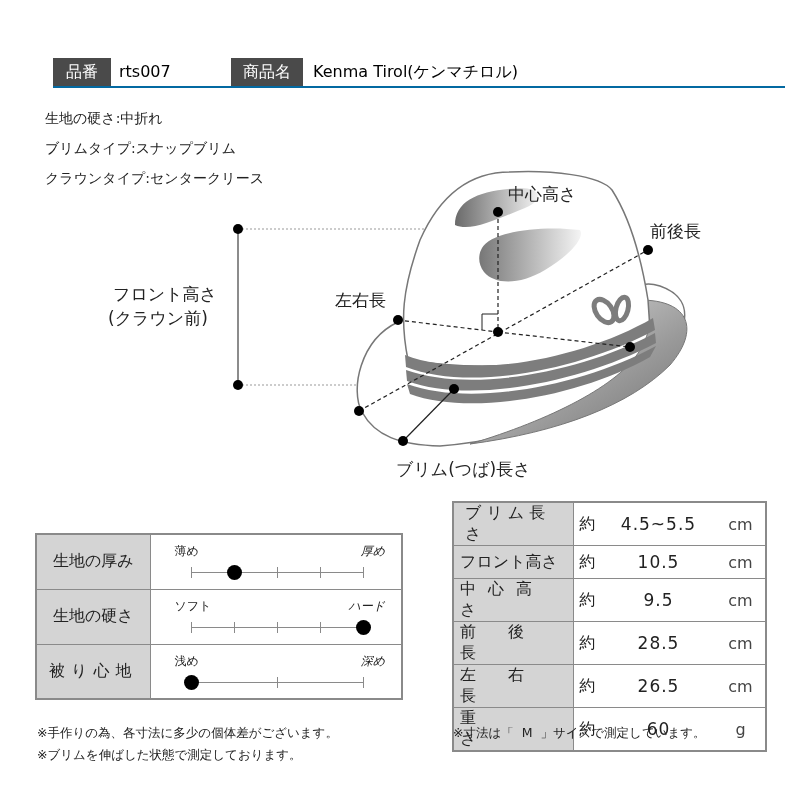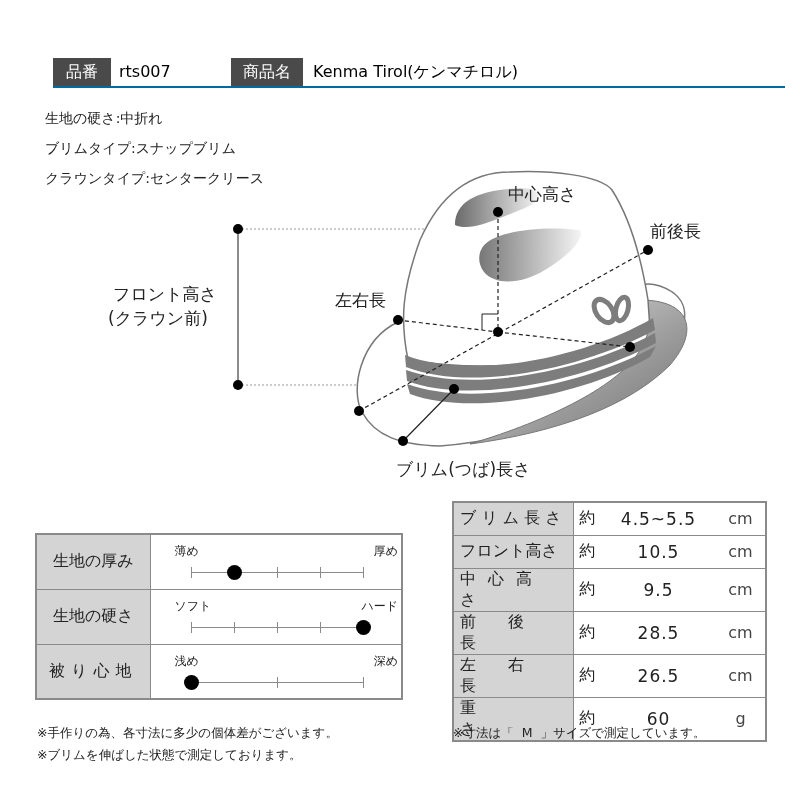--- a/index.html
+++ b/index.html
@@ -23,21 +23,21 @@
   .diagram { position: absolute; left: 0; top: 0; width: 800px; height: 500px; }
   .dlabel { position: absolute; font-size: 17px; color: #222; white-space: nowrap; }
 
   
   .fit { position: absolute; left: 35px; top: 533px; width: 368px; border: 2px solid #8a8a8a; border-collapse: collapse; }
   .fit td { border: 1px solid #8a8a8a; height: 55px; padding: 0; }
   .fit .flabel { width: 114px; background: #d4d4d4; font-size: 16px; text-align: center; color: #222; margin-top: 48px; }
   .fit .fscale { position: relative; background: #fff; }
   .scale-left, .scale-right { position: absolute; top: 8px; font-size: 12px; color: #222; }
   .scale-left { left: 24px; }
-  .scale-right { right: 3px; }
+  .scale-right { right: 16px; font-style: italic; }
   .scale-line { position: absolute; left: 40px; right: 38px; top: 37px; height: 1px; background: #8a8a8a; }
   .tick { position: absolute; top: -5px; width: 1px; height: 11px; background: #8a8a8a; }
   .knob { position: absolute; top: -7px; width: 15px; height: 15px; margin-left: -7px; border-radius: 50%; background: #000; }
 
   
   .size { position: absolute; left: 452px; top: 501px; width: 315px; border: 2px solid #8a8a8a; border-collapse: collapse; }
   .size td { border: 1px solid #8a8a8a; height: 33px; padding: 0; font-size: 16px; color: #222; }
   .size .slabel { width: 120px; background: #d4d4d4; padding: 0 6px; }
   .size .sapprox { width: 28px; text-align: center; border-right: none; }
   .size .sval { text-align: center; border-left: none; border-right: none; font-size: 17px; letter-spacing: 1px; }
@@ -172,21 +172,21 @@
         <div class="knob" style="left:0%"></div>
       </div>
     </td>
   </tr>
 </tbody>
   </table>
 
 <table class="size">
   <tbody>
       <tr>
-    <td class="slabel" style="letter-spacing:5px;">ブリム長さ</td>
+    <td class="slabel" style="letter-spacing:5px;padding-left:11px;">ブリム長さ</td>
     <td class="sapprox">約</td>
     <td class="sval">4.5~5.5</td>
     <td class="sunit">cm</td>
   </tr>
   <tr>
     <td class="slabel">フロント高さ</td>
     <td class="sapprox">約</td>
     <td class="sval">10.5</td>
     <td class="sunit">cm</td>
   </tr>

